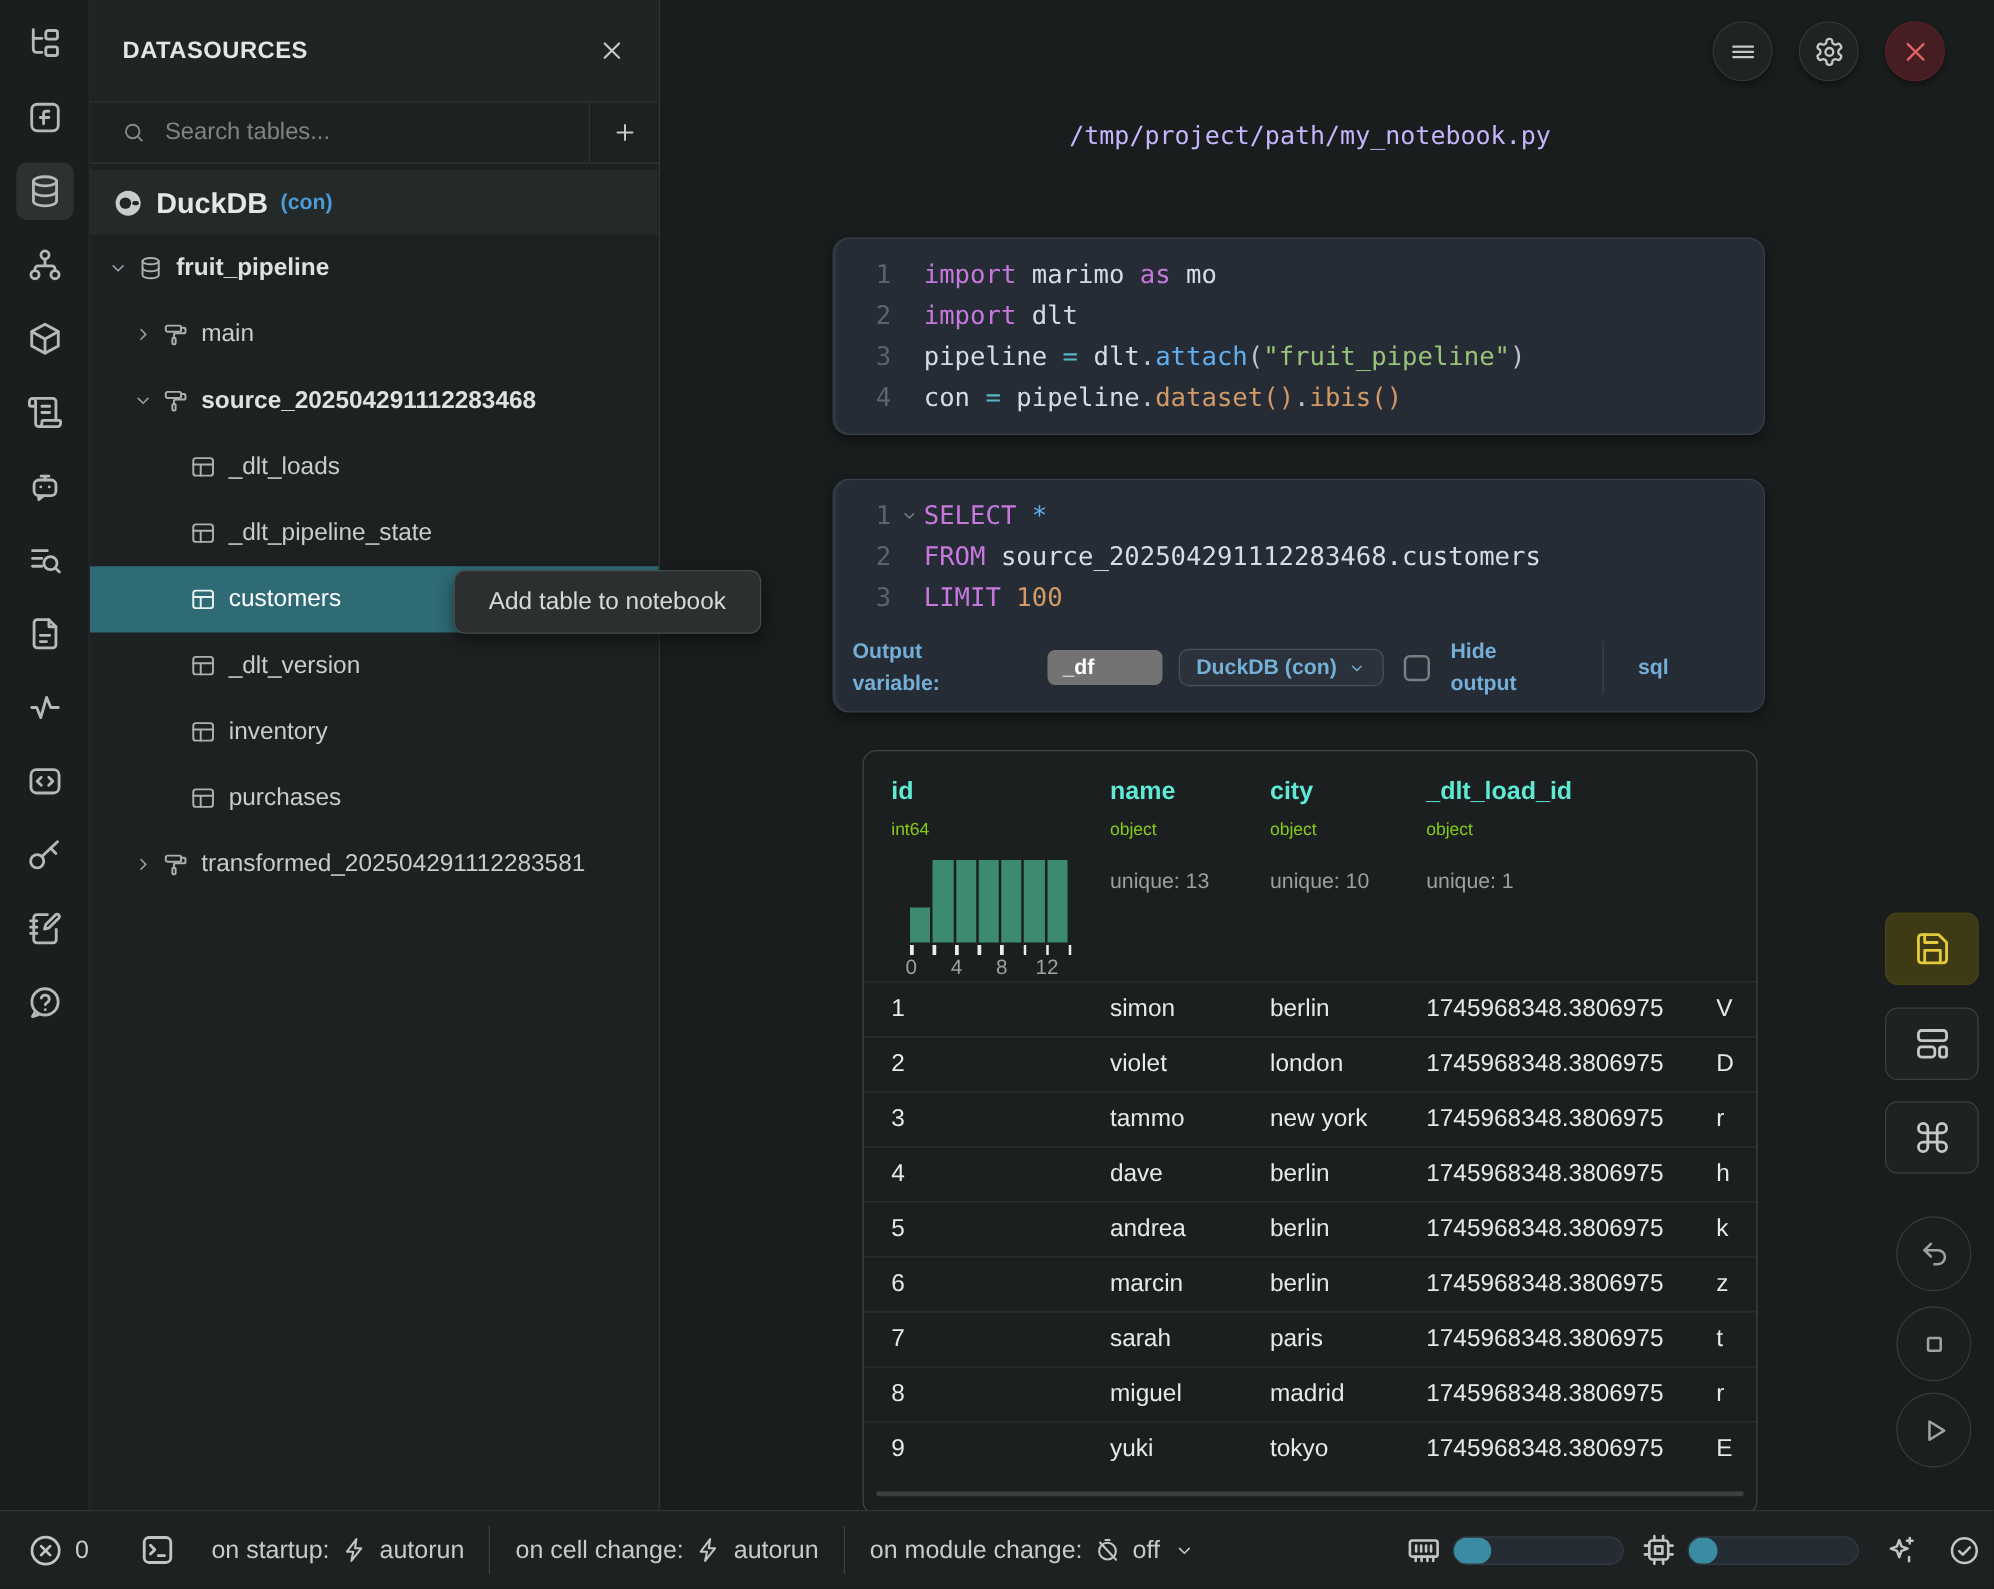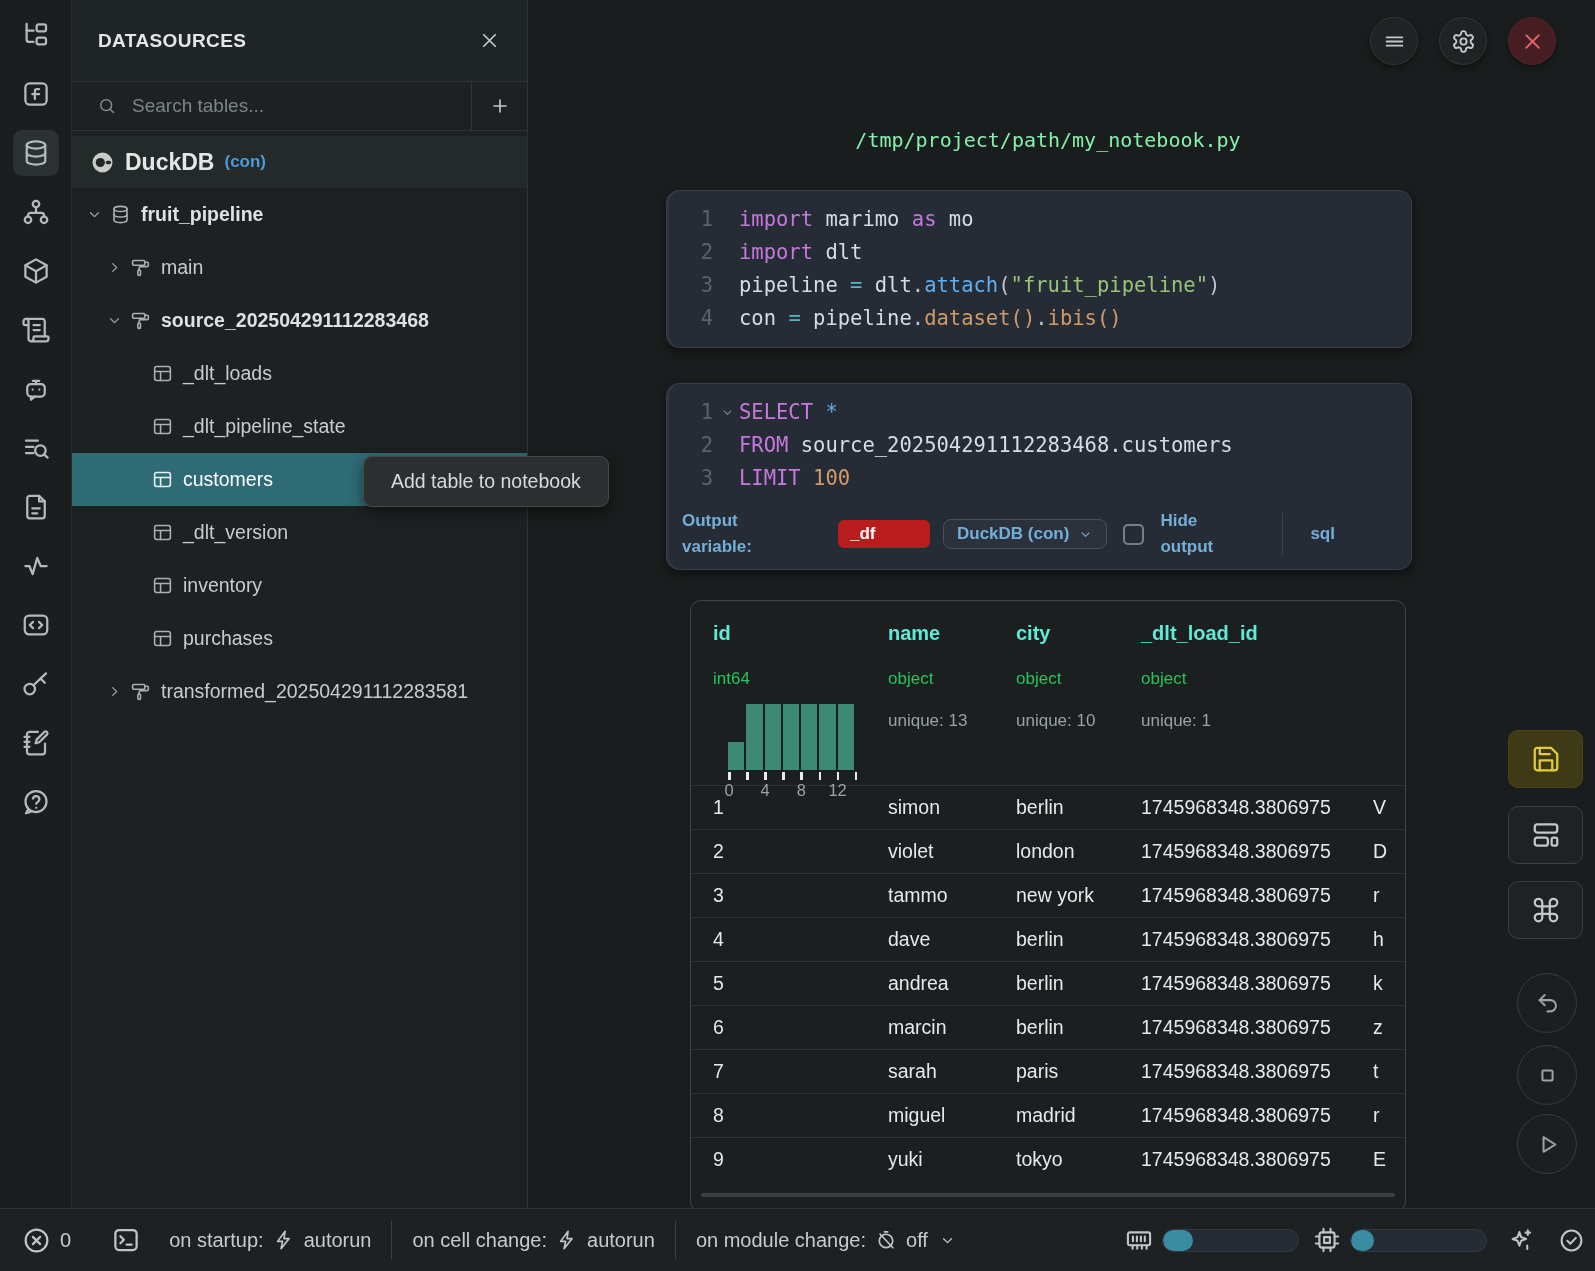--- a/index.html
+++ b/index.html
@@ -59,54 +59,54 @@
 
   
   .winbtns { position:absolute; left:1370px; top:17px; display:flex; gap:21px; z-index:5; }
   .wbtn { width:48px; height:48px; border-radius:50%; background:#1f2323; border:1px solid #313636;
     display:flex; align-items:center; justify-content:center; color:#c3c8c8; cursor:pointer;
     box-shadow:0 3px 6px rgba(0,0,0,.35); }
   .wbtn .ic { width:25px; height:25px; }
   .wbtn.danger { background:#461d22; border-color:#552228; color:#e06365; }
 
   .nb-path { position:absolute; left:528px; top:96px; width:1040px; text-align:center;
-    font-family:"DejaVu Sans Mono", monospace; font-size:20px; color:#86efac; cursor:pointer;margin-top:32px; }
+    font-family:"DejaVu Sans Mono", monospace; font-size:20px; color:#c4b5fd; cursor:pointer; }
 
   .cell { position:absolute; left:666px; width:746px; background:#262c36; border:1px solid #373e49;
     border-radius:13px; box-shadow:0 4px 10px rgba(0,0,0,.4), inset 2px 0 0 rgba(255,255,255,.05); }
   .cell1 { top:190px; height:158px; }
   .cell2 { top:383px; height:187px; }
   .code { padding-top:12px; font-family:"DejaVu Sans Mono", monospace; font-size:20.5px; line-height:33px; }
   .cl { position:relative; display:flex; padding-left:10px; white-space:pre; }
   .ln { width:36px; text-align:right; margin-right:26px; color:#5a6370; flex:none; }
   .fold { position:absolute; left:53px; top:9px; width:15px; height:15px; color:#7a8490; }
   .tk-kw { color:#c678dd; } .tk-id { color:#d6dbe4; } .tk-fn { color:#61afef; }
   .tk-st { color:#98c379; } .tk-nu { color:#d19a66; } .tk-op { color:#56b6c2; }
   .tk-pu { color:#bdc3cd; } .tk-f2 { color:#d19a66; }
 
   .outbar { position:absolute; left:15px; bottom:9px; height:52px; display:flex; align-items:center; }
   .out-label { width:112px; font-size:17px; font-weight:700; color:#74afd8; line-height:1.55; }
-  .var-input { margin-left:44px; width:92px; height:28px; background:#b91c1c; border:none; border-radius:6px;
+  .var-input { margin-left:44px; width:92px; height:28px; background:#737373; border:none; border-radius:6px;
     color:#ffffff; font-weight:700; font-size:17px; padding-left:12px; font-family:"Liberation Sans",sans-serif; }
   .dd { margin-left:13px; height:30px; padding:0 13px; background:#2b323c; border:1px solid #47505c;
     border-radius:8px; display:flex; align-items:center; gap:9px; cursor:pointer; }
   .dd span { font-size:17px; font-weight:700; color:#74afd8; white-space:nowrap; }
   .dd .ic { width:15px; height:15px; color:#74afd8; }
   .cb { margin-left:16px; width:21px; height:21px; border:2px solid #768080; border-radius:5px; cursor:pointer; flex:none; }
   .hide-label { margin-left:16px; width:62px; font-size:17px; font-weight:700; color:#74afd8; line-height:1.55; }
   .vdiv { margin-left:60px; width:1px; height:42px; background:#3a414b; }
   .lang { margin-left:27px; font-size:17px; font-weight:700; color:#74afd8; }
 
   
   .tcard { position:absolute; left:690px; top:600px; width:716px; height:612px; border:1px solid #3f4444;
     border-radius:11px; overflow:hidden; background:#1b1f1f; }
   .tgrid { display:grid; grid-template-columns:175px 128px 125px 232px 1fr; padding-left:22px; }
   .thead { padding-top:20px; height:184px; }
   .hname { font-size:20px; font-weight:700; color:#5eead4; line-height:24px; }
-  .hdtype { margin-top:24px; font-size:17px; color:#22c55e; line-height:20px; }
+  .hdtype { margin-top:8px; font-size:14px; color:#84cc16; line-height:20px; }
   .hstat { margin-top:22px; font-size:17px; color:#99a1a1; }
   .hist { margin:15px 0 0 15px; width:130px; }
   .bars { display:flex; align-items:flex-end; gap:2px; height:66px; }
   .bar { width:16.3px; background:#3c8a72; }
   .ticks { position:relative; height:10px; margin-top:1px; }
   .tick { position:absolute; top:1px; width:2.5px; height:8px; background:#e8ecec; }
   .tlabels { position:relative; height:17px; font-size:16.5px; color:#9aa2a2; }
   .tlab { position:absolute; transform:translateX(-50%); }
   .tr { height:44px; align-items:center; border-top:1px solid #2c3232; font-size:19.5px; color:#e6e9e9; }
   .tr div { white-space:nowrap; overflow:hidden; }

